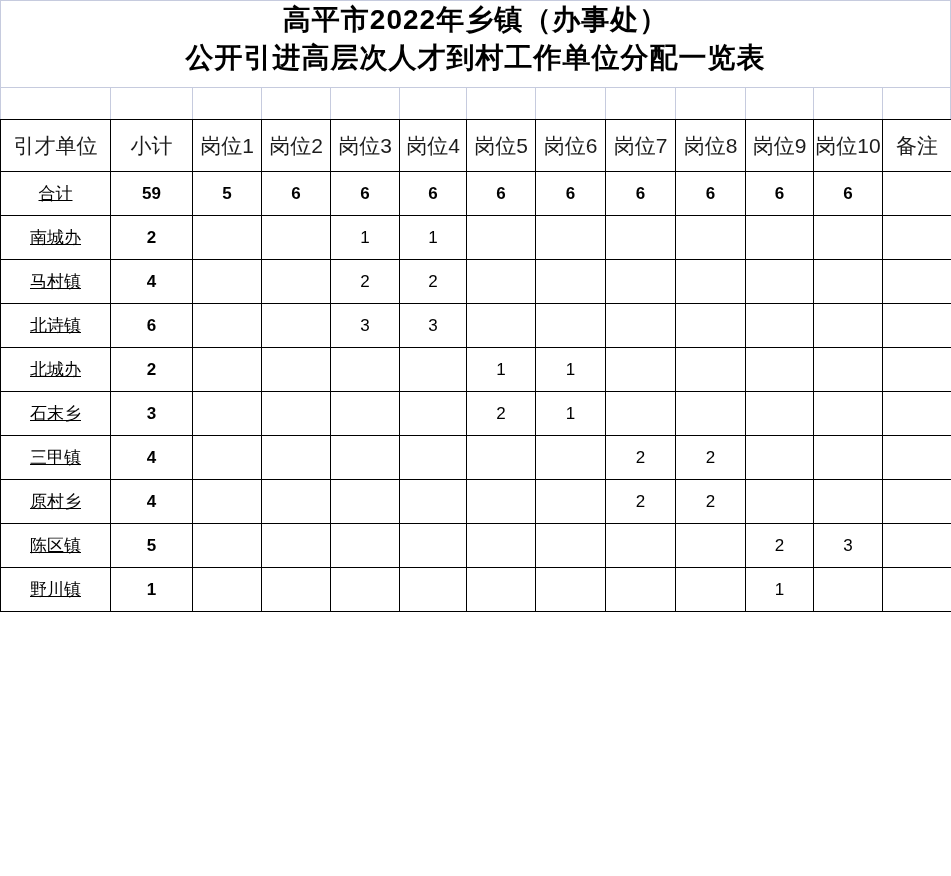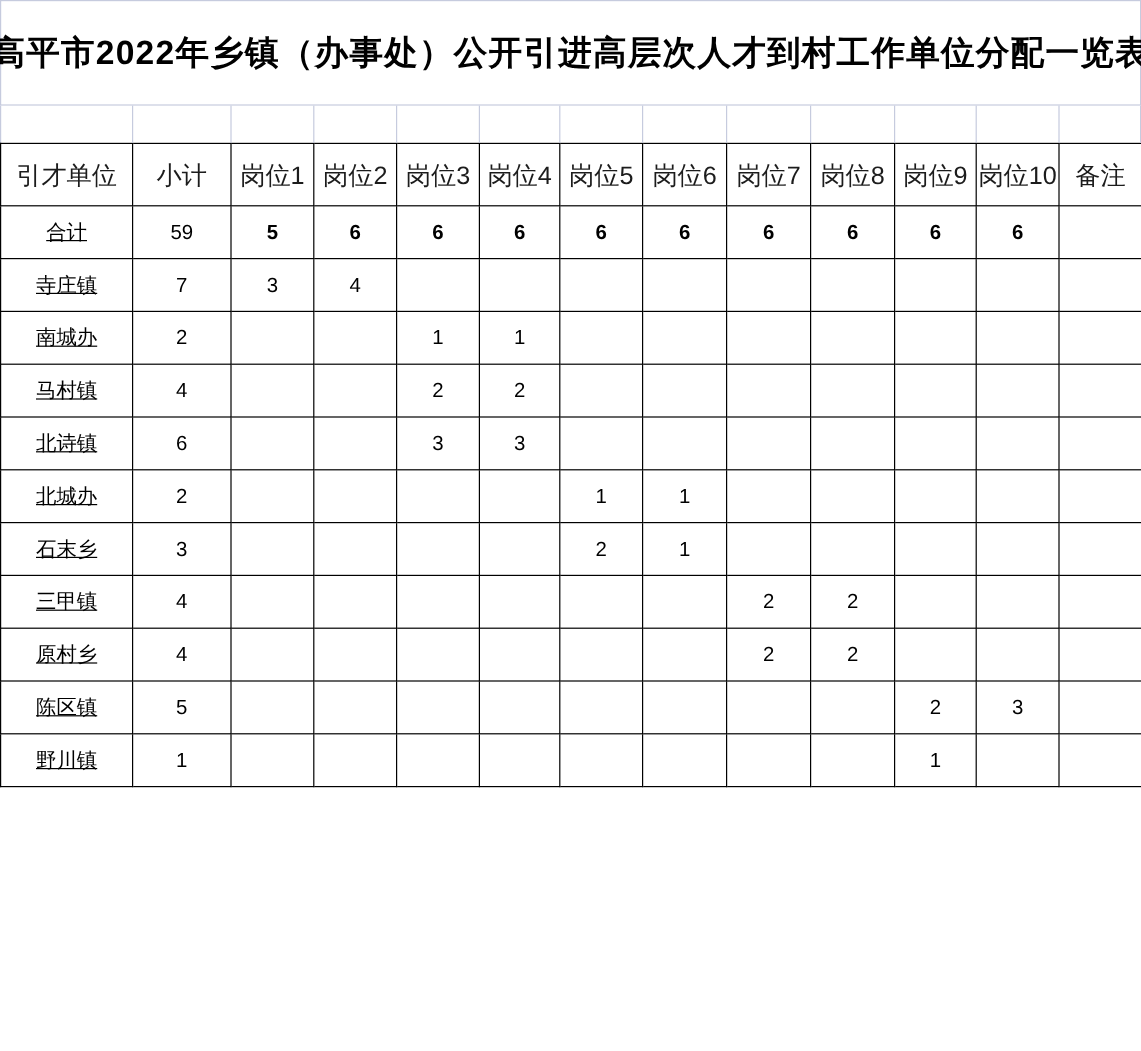--- a/index.html
+++ b/index.html
@@ -15,23 +15,23 @@
     background: #ffffff;
     overflow: hidden;
   }
 
   
   .title-box {
     width: 951px;
     height: 88px;
     border: 1px solid #c6cbde;
     display: flex;
-    flex-direction: row;
+    flex-direction: column;
     align-items: center;
-    justify-content: center;
+    justify-content: flex-start;
     text-align: center;
   }
   .title-line {
     font-size: 28px;
     font-weight: bold;
     line-height: 38px;
     letter-spacing: 1px;
     white-space: nowrap;
   }
 
@@ -58,21 +58,21 @@
     text-align: center;
     vertical-align: middle;
     padding: 0;
     overflow: hidden;
     white-space: nowrap;
   }
   tr.header-row   { height: 52px; }
   tr.data-row     { height: 44px; }
   th.header-cell  { font-weight: normal; font-size: 21px; color: #1c1c1c; }
   td.label-cell   { font-weight: normal; font-size: 17px; text-decoration: underline; }
-  td.subtotal-cell{ font-weight: normal;   font-size: 17px; }
+  td.subtotal-cell{ font-weight: bold;   font-size: 17px; }
   td.value-cell   { font-weight: normal; font-size: 17px; }
   tr.total-row td.value-cell { font-weight: bold; }
 
   
   col.c0  { width: 110px; }
   col.c1  { width: 82px; }
   col.c2  { width: 69px; }
   col.c3  { width: 69px; }
   col.c4  { width: 69px; }
   col.c5  { width: 67px; }
@@ -160,35 +160,20 @@
         <td class="value-cell">6</td>
         <td class="value-cell">6</td>
         <td class="value-cell">6</td>
         <td class="value-cell">6</td>
         <td class="value-cell">6</td>
         <td class="value-cell">6</td>
         <td class="value-cell">6</td>
         <td class="value-cell"></td>
       </tr>
         <tr class="data-row">
-          <td class="label-cell">寺庄镇</td>
-          <td class="subtotal-cell">7</td>
-          <td class="value-cell">3</td>
-          <td class="value-cell">4</td>
-          <td class="value-cell"></td>
-          <td class="value-cell"></td>
-          <td class="value-cell"></td>
-          <td class="value-cell"></td>
-          <td class="value-cell"></td>
-          <td class="value-cell"></td>
-          <td class="value-cell"></td>
-          <td class="value-cell"></td>
-          <td class="value-cell"></td>
-        </tr>
-        <tr class="data-row">
           <td class="label-cell">南城办</td>
           <td class="subtotal-cell">2</td>
           <td class="value-cell"></td>
           <td class="value-cell"></td>
           <td class="value-cell">1</td>
           <td class="value-cell">1</td>
           <td class="value-cell"></td>
           <td class="value-cell"></td>
           <td class="value-cell"></td>
           <td class="value-cell"></td>

